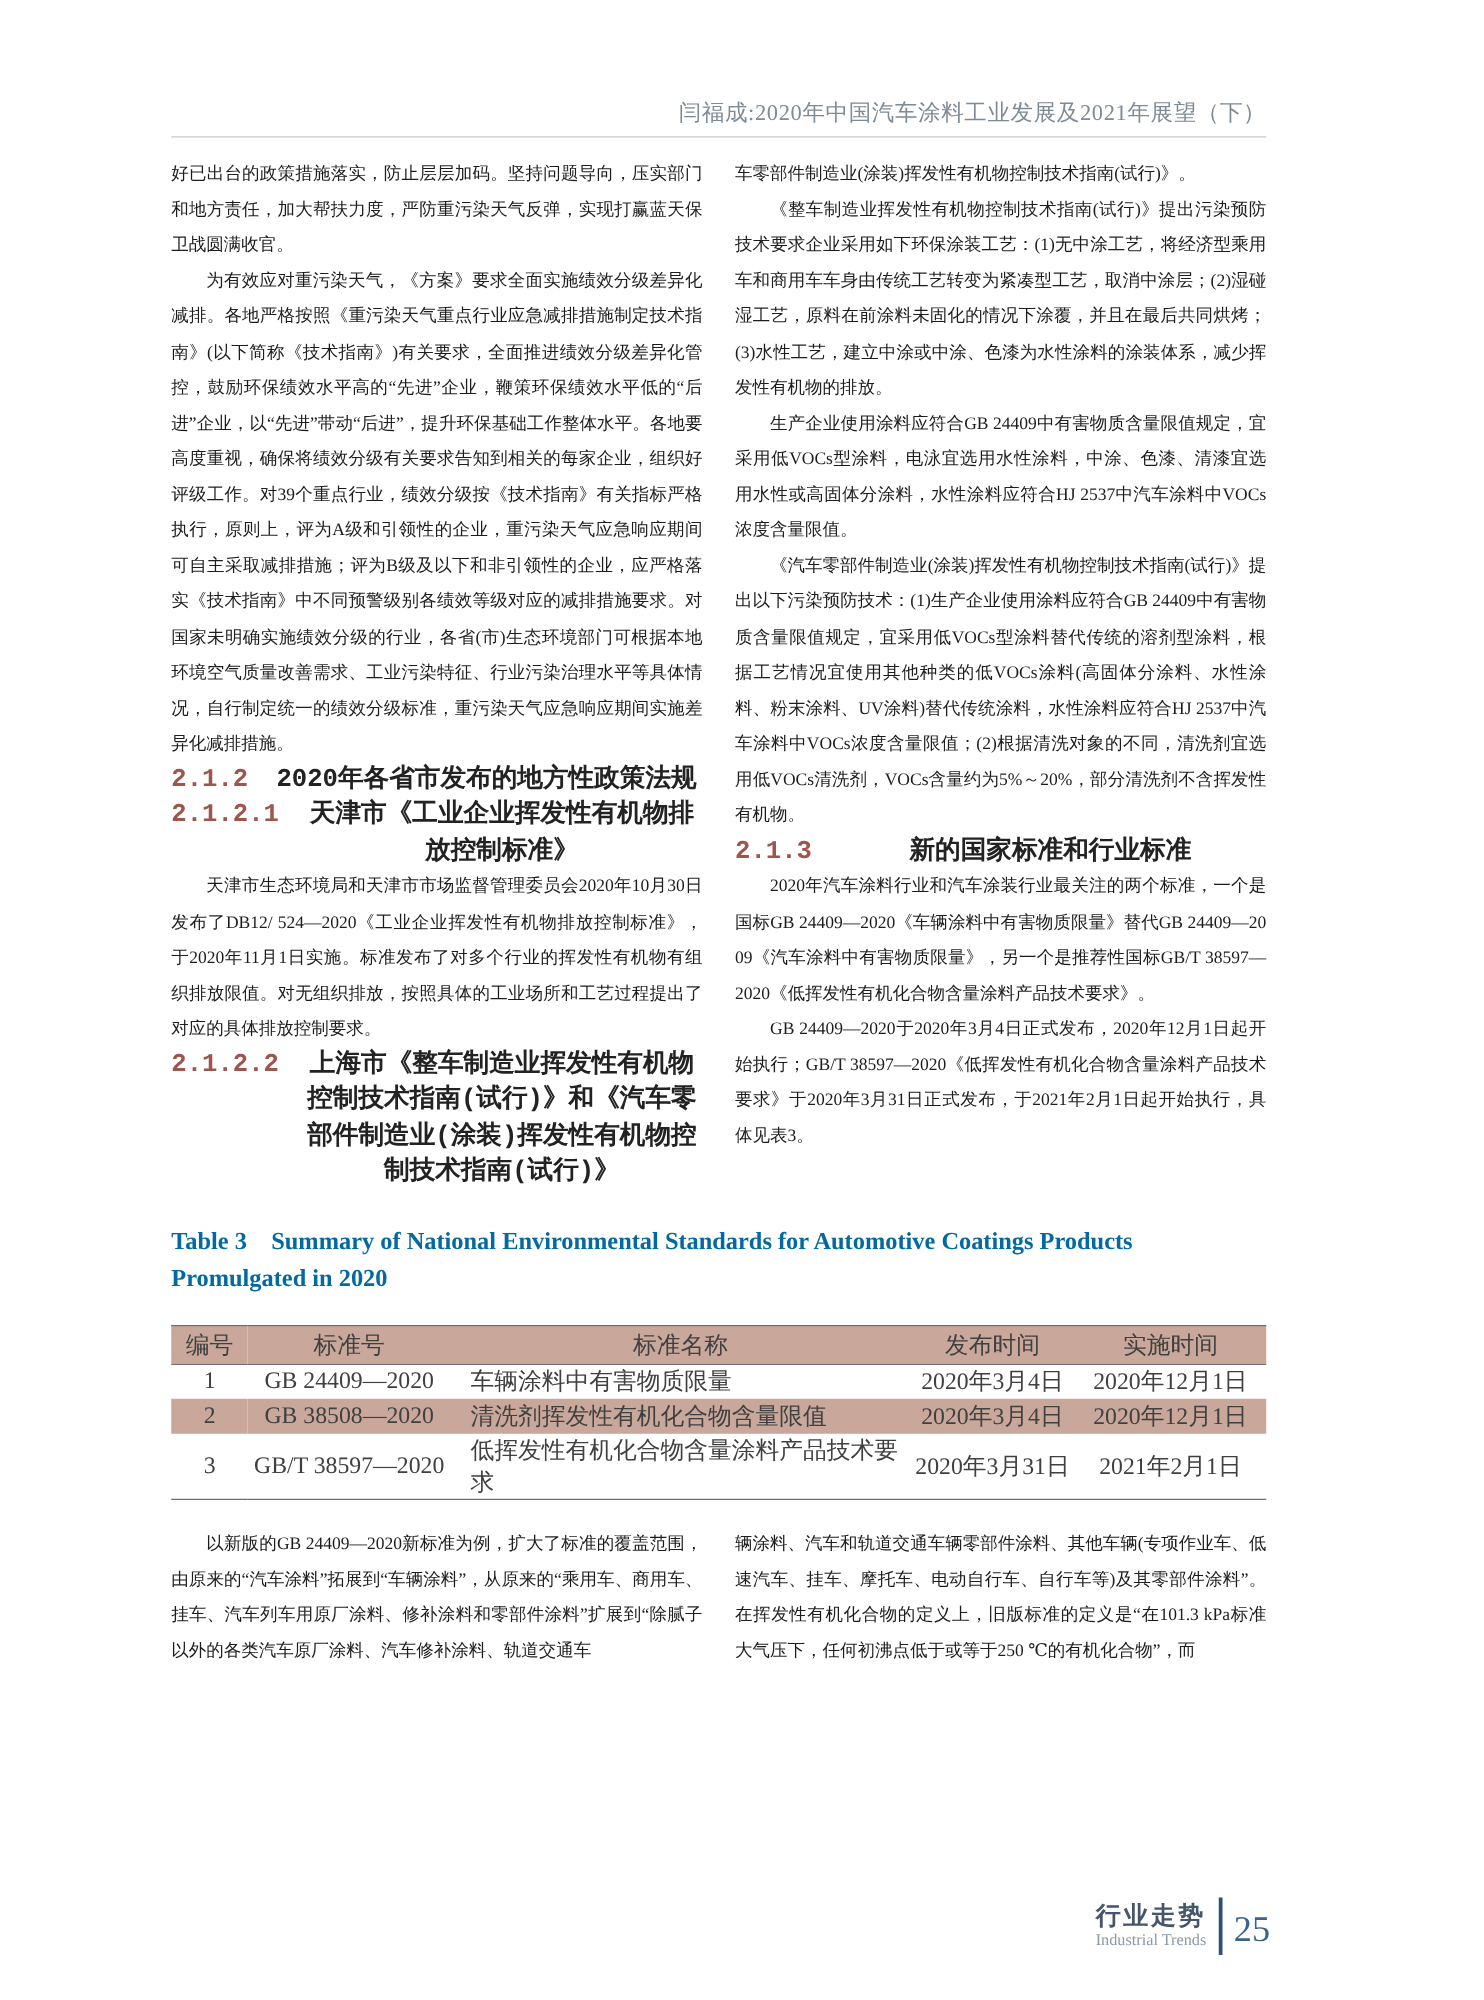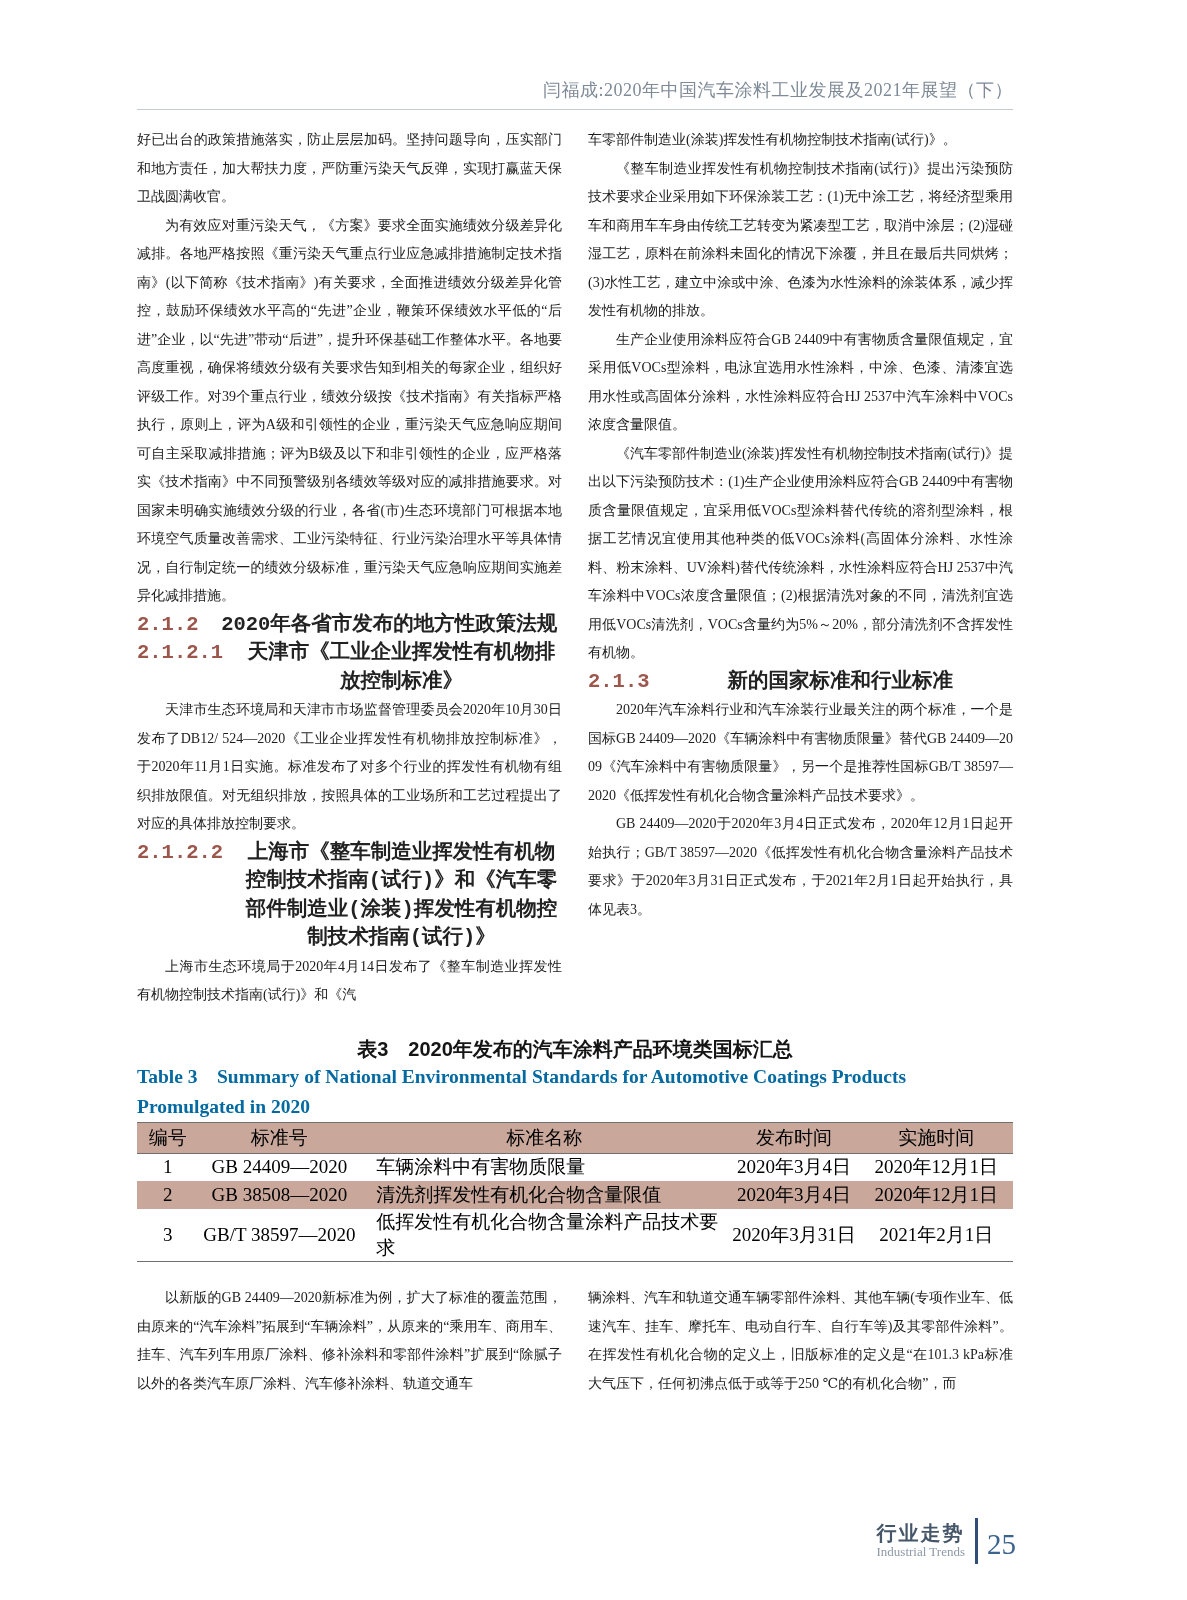--- a/index.html
+++ b/index.html
@@ -36,22 +36,22 @@
   .table-wrap{ margin-top:26px; }
   .tcap-cn{
     text-align:center; font-family:"Liberation Sans","DejaVu Sans",sans-serif;
     font-weight:700; font-size:20px; line-height:26px; color:#151515;
   }
   .tcap-en{
     text-align:left; font-family:"Liberation Serif","DejaVu Serif",serif;
     font-weight:700; font-size:19.5px; line-height:30px; color:#0369a1;
   }
   table.std{
-    width:100%; border-collapse:collapse; margin-top:0;
-    font-size:19px; color:#000000;
+    width:100%; border-collapse:collapse; margin-top:21px;
+    font-size:19px; color:#404040;
     border-top:1.5px solid var(--table-line); border-bottom:1.5px solid var(--table-line);
   }
   table.std th{
     background:var(--band); font-weight:400; height:31px;
     border-bottom:1px solid var(--table-line); font-size:19px;
   }
   table.std td{ height:28px; text-align:center; }
   table.std td.name{ text-align:left; padding-left:16px; }
   table.std tr.hl td{ background:var(--band); }
   col.c1{width:7%;} col.c2{width:18.5%;} col.c3{width:42%;} col.c4{width:15%;} col.c5{width:17.5%;}
@@ -96,39 +96,37 @@
         </div>
         <div class="heading">
           <span class="hnum">2.1.2.1</span>
           <span class="htitle">天津市《工业企业挥发性有机物排放控制标准》</span>
         </div>
         <p class="para">天津市生态环境局和天津市市场监督管理委员会2020年10月30日发布了DB12/ 524—2020《工业企业挥发性有机物排放控制标准》，于2020年11月1日实施。标准发布了对多个行业的挥发性有机物有组织排放限值。对无组织排放，按照具体的工业场所和工艺过程提出了对应的具体排放控制要求。</p>
         <div class="heading">
           <span class="hnum">2.1.2.2</span>
           <span class="htitle">上海市《整车制造业挥发性有机物控制技术指南(试行)》和《汽车零部件制造业(涂装)挥发性有机物控制技术指南(试行)》</span>
         </div>
-        <p class="para">上海市生态环境局于2020年4月14日发布了《整车制造业挥发性有机物控制技术指南(试行)》和《汽</p>
       </div>
 
       <div class="col">
         <p class="para no-indent">车零部件制造业(涂装)挥发性有机物控制技术指南(试行)》。</p>
         <p class="para">《整车制造业挥发性有机物控制技术指南(试行)》提出污染预防技术要求企业采用如下环保涂装工艺：(1)无中涂工艺，将经济型乘用车和商用车车身由传统工艺转变为紧凑型工艺，取消中涂层；(2)湿碰湿工艺，原料在前涂料未固化的情况下涂覆，并且在最后共同烘烤；(3)水性工艺，建立中涂或中涂、色漆为水性涂料的涂装体系，减少挥发性有机物的排放。</p>
         <p class="para">生产企业使用涂料应符合GB 24409中有害物质含量限值规定，宜采用低VOCs型涂料，电泳宜选用水性涂料，中涂、色漆、清漆宜选用水性或高固体分涂料，水性涂料应符合HJ 2537中汽车涂料中VOCs浓度含量限值。</p>
         <p class="para">《汽车零部件制造业(涂装)挥发性有机物控制技术指南(试行)》提出以下污染预防技术：(1)生产企业使用涂料应符合GB 24409中有害物质含量限值规定，宜采用低VOCs型涂料替代传统的溶剂型涂料，根据工艺情况宜使用其他种类的低VOCs涂料(高固体分涂料、水性涂料、粉末涂料、UV涂料)替代传统涂料，水性涂料应符合HJ 2537中汽车涂料中VOCs浓度含量限值；(2)根据清洗对象的不同，清洗剂宜选用低VOCs清洗剂，VOCs含量约为5%～20%，部分清洗剂不含挥发性有机物。</p>
         <div class="heading">
           <span class="hnum">2.1.3</span>
           <span class="htitle">新的国家标准和行业标准</span>
         </div>
         <p class="para">2020年汽车涂料行业和汽车涂装行业最关注的两个标准，一个是国标GB 24409—2020《车辆涂料中有害物质限量》替代GB 24409—2009《汽车涂料中有害物质限量》，另一个是推荐性国标GB/T 38597—2020《低挥发性有机化合物含量涂料产品技术要求》。</p>
         <p class="para">GB 24409—2020于2020年3月4日正式发布，2020年12月1日起开始执行；GB/T 38597—2020《低挥发性有机化合物含量涂料产品技术要求》于2020年3月31日正式发布，于2021年2月1日起开始执行，具体见表3。</p>
       </div>
     </div>
 
     <div class="table-wrap">
-      <div class="tcap-cn">表3　2020年发布的汽车涂料产品环境类国标汇总</div>
       <div class="tcap-en">Table 3　Summary of National Environmental Standards for Automotive Coatings Products Promulgated in 2020</div>
       <table class="std">
         <colgroup>
             <col class="c1">
             <col class="c2">
             <col class="c3">
             <col class="c4">
             <col class="c5">
           </colgroup>
         <thead>

